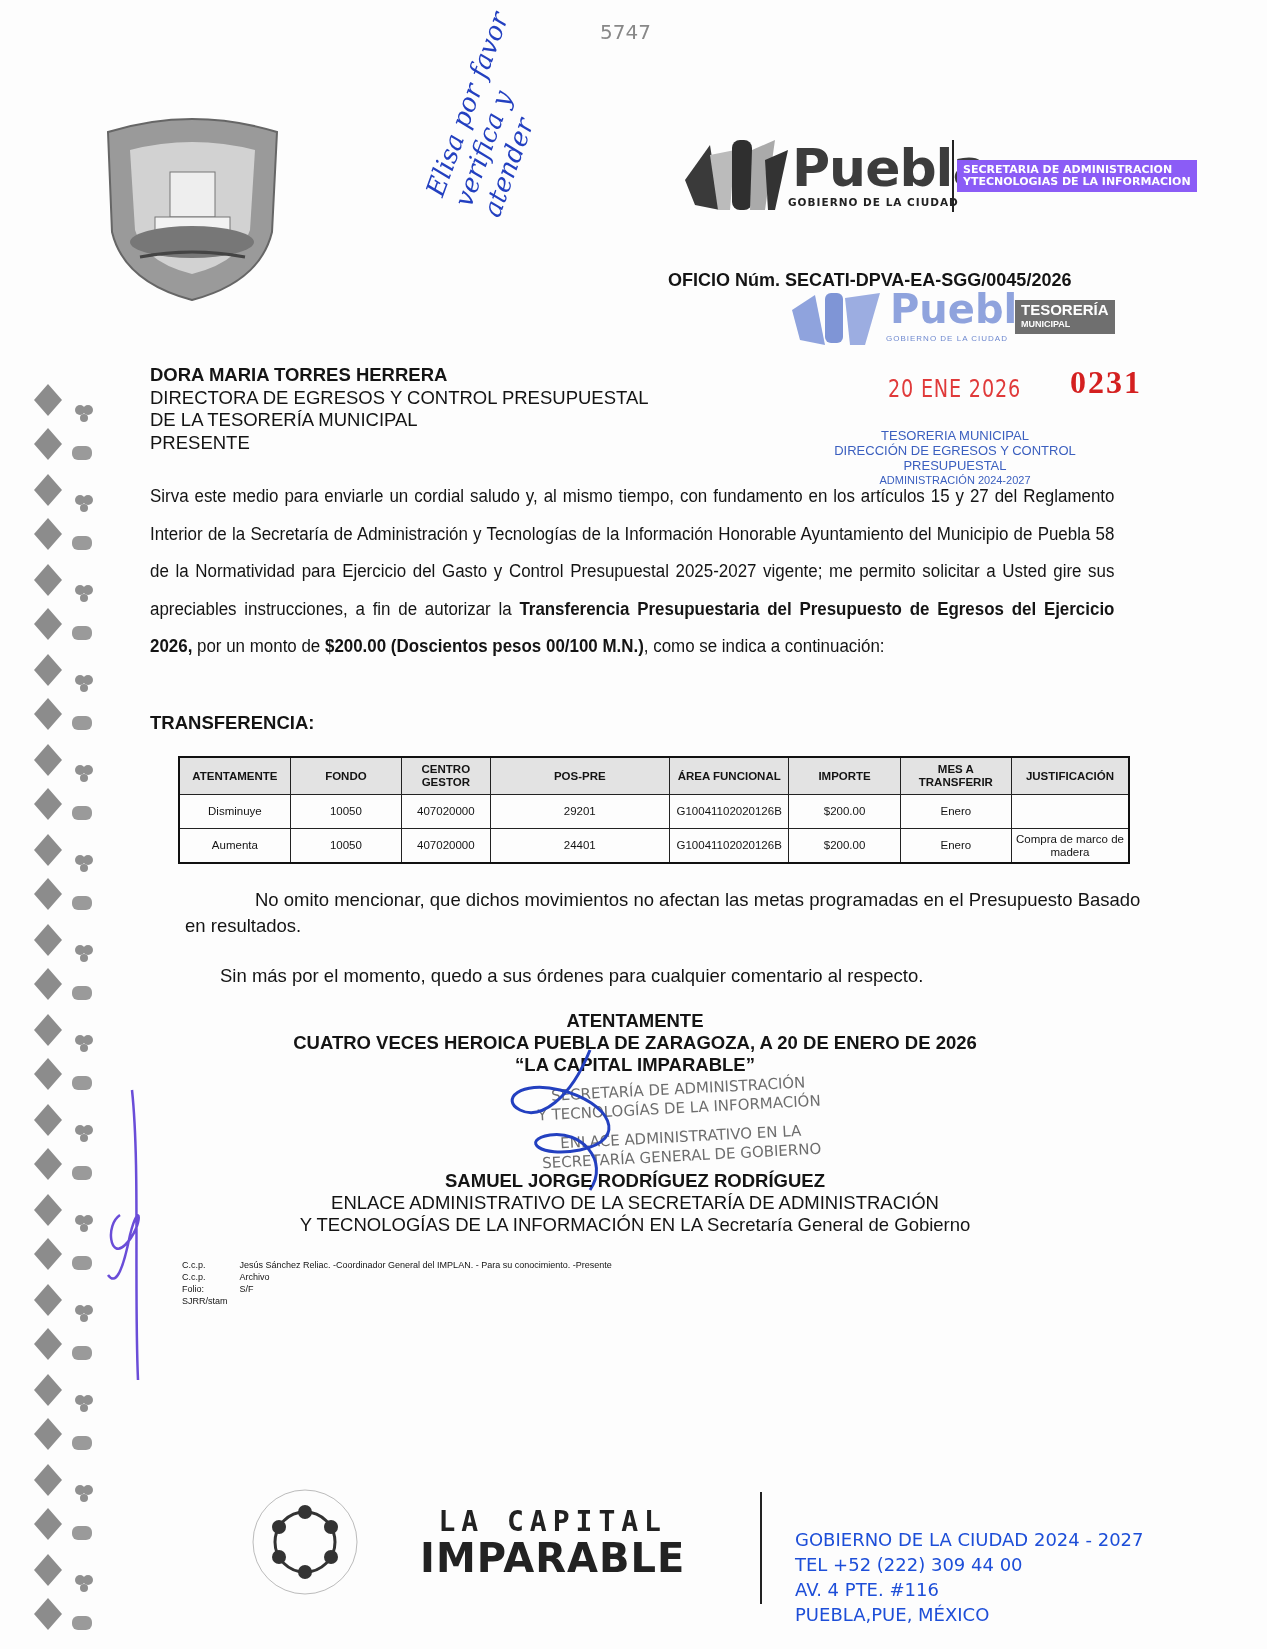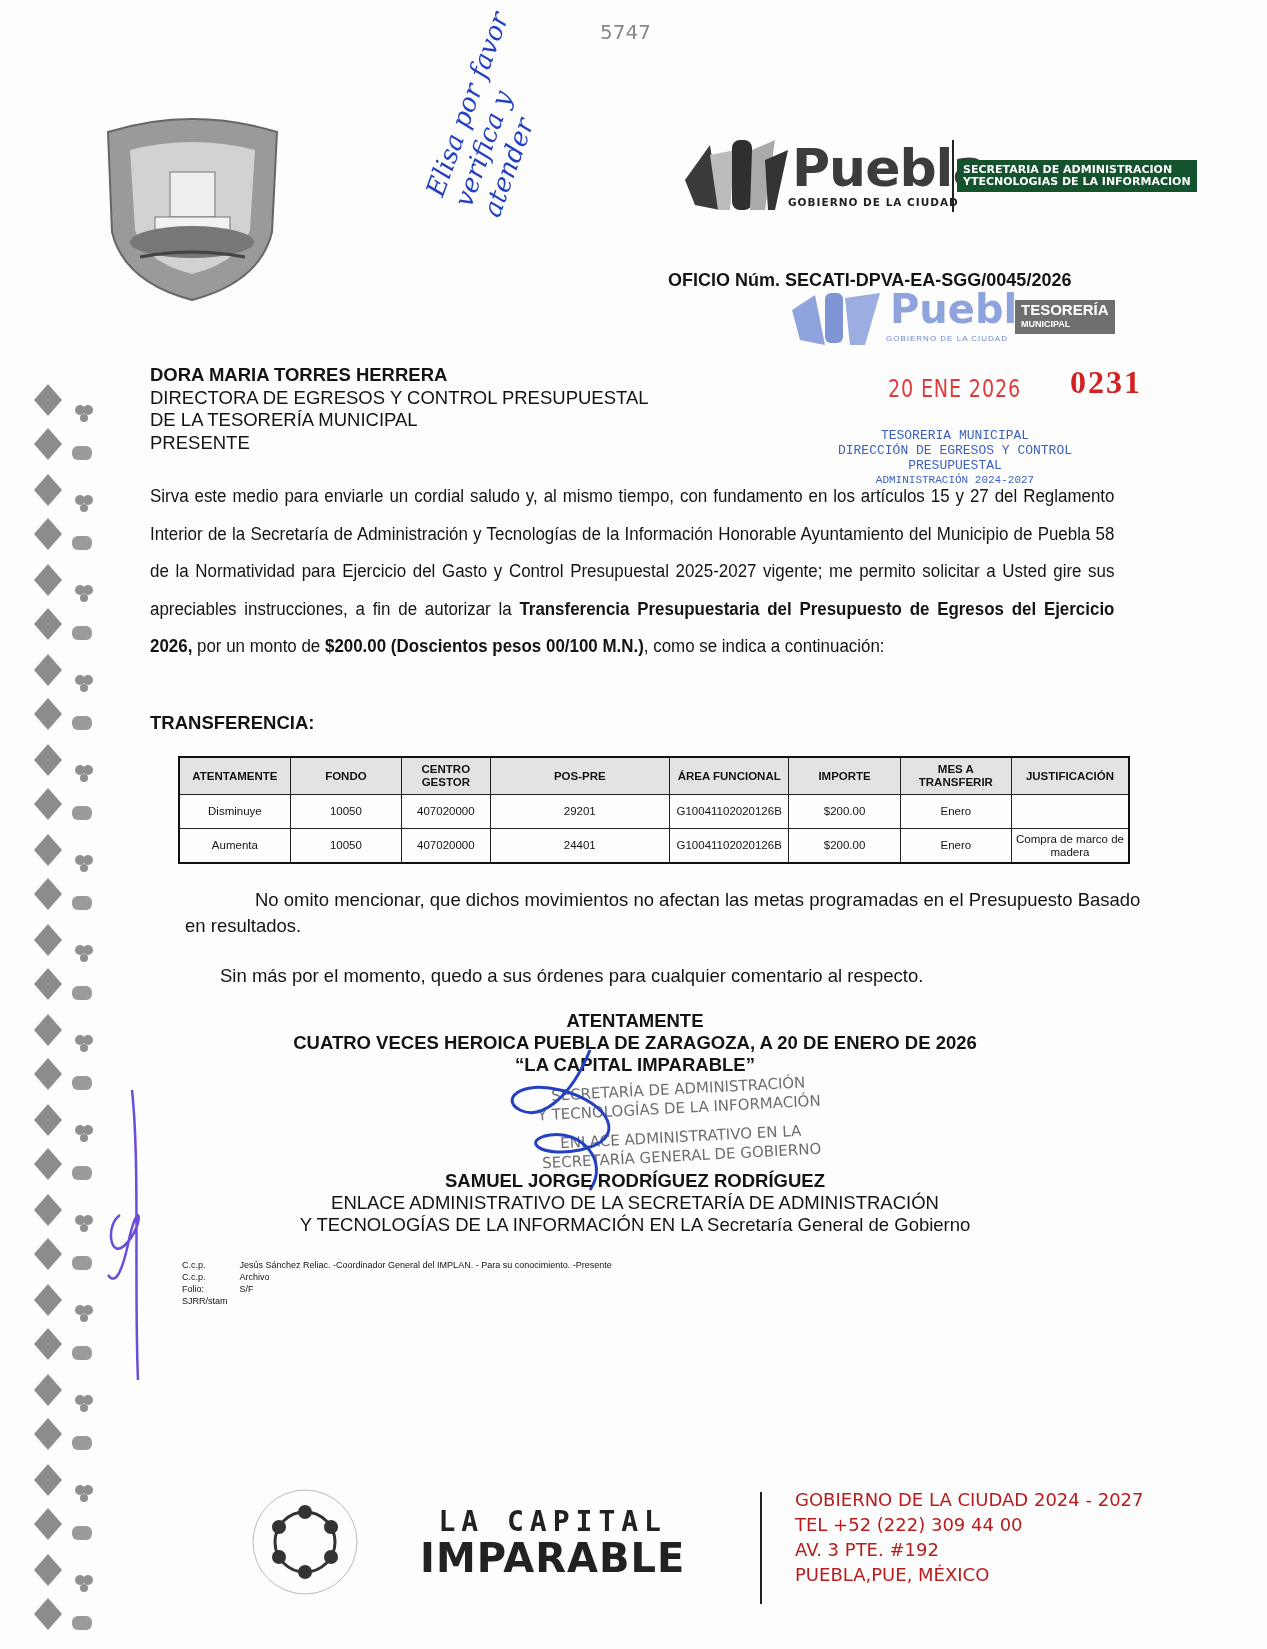--- a/index.html
+++ b/index.html
@@ -9,28 +9,28 @@
   }
   .abs { position: absolute; }
   
   .border-strip { left: 28px; top: 380px; width: 70px; height: 1260px; }
   
   .coat { left: 100px; top: 112px; width: 185px; height: 190px; }
   
   .hdr-logo { left: 680px; top: 130px; width: 530px; height: 95px; }
   .puebla-word { font-family: "DejaVu Sans", sans-serif; font-weight: bold; font-size: 52px; color: #3c3c3c; letter-spacing: -1px; }
   .gobierno-small { font-family: "DejaVu Sans", sans-serif; font-weight: bold; font-size: 10.5px; color: #222; letter-spacing: 1px; }
-  .sec-box { background: #14532d; color: #fff; font-family: "DejaVu Sans", sans-serif; font-weight: bold; font-size: 11px; line-height: 12px; padding: 4px 6px; }
+  .sec-box { background: #8b5cf6; color: #fff; font-family: "DejaVu Sans", sans-serif; font-weight: bold; font-size: 11px; line-height: 12px; padding: 4px 6px; }
   .oficio { left: 668px; top: 270px; font-weight: bold; font-size: 18px; }
   
   .stamp-blue { color: #3b5fbf; }
   .stamp-logo { left: 790px; top: 290px; width: 340px; height: 62px; opacity: .75; }
   .stamp-date { left: 888px; top: 375px; color: #e03a3a; font-family: "DejaVu Sans", sans-serif; font-size: 24px; letter-spacing: 1px; transform: scaleX(.8); transform-origin: left; }
   .stamp-num { left: 1070px; top: 364px; color: #d42020; font-family: "Liberation Serif", serif; font-weight: bold; font-size: 32px; letter-spacing: 2px; }
-  .stamp-text { left: 810px; top: 428px; width: 290px; text-align: center; color: #3b5fbf; font-family: Liberation Mono, monospace; font-size: 13px; line-height: 15px; }
+  .stamp-text { left: 810px; top: 428px; width: 290px; text-align: center; color: #3b5fbf; font-family: Liberation Sans, sans-serif; font-size: 13px; line-height: 15px; }
   .stamp-text .small { font-size: 11px; }
   
   .hand-note { left: 400px; top: 20px; color: #2340c0; font-family: "DejaVu Serif", serif; font-style: italic; font-size: 26px; transform: rotate(-70deg); transform-origin: left top; }
   .page-num { left: 600px; top: 20px; color: #888; font-size: 20px; font-family: "DejaVu Sans", sans-serif; }
   
   .addressee { left: 150px; top: 364px; font-size: 18.5px; line-height: 22.5px; }
   .addressee .name { font-weight: bold; }
   
   .body-para { left: 150px; top: 478px; width: 1026px; font-size: 18px; line-height: 37.5px; text-align: justify; transform: scaleX(.94); transform-origin: left; }
   .body-para b { font-weight: bold; }
@@ -49,21 +49,21 @@
   .signer { left: 200px; top: 1170px; width: 870px; text-align: center; font-size: 18.5px; line-height: 22px; }
   .signer .name { font-weight: bold; }
   .ccp { left: 180px; top: 1258px; font-size: 9px; line-height: 10px; }
   .ccp td { padding: 0 10px 0 0; vertical-align: top; }
   
   .igualdad { left: 250px; top: 1487px; width: 110px; height: 110px; }
   .capital { left: 420px; top: 1505px; text-align: center; }
   .capital .top { font-family: "DejaVu Sans Mono", monospace; font-weight: bold; font-size: 28px; letter-spacing: 6px; color: #222; }
   .capital .bottom { font-family: "DejaVu Sans", sans-serif; font-weight: bold; font-size: 40px; color: #222; letter-spacing: 1px; line-height: 40px; }
   .footer-div { left: 760px; top: 1492px; width: 2px; height: 112px; background: #222; }
-  .footer-info { left: 795px; top: 1487px; color: #b91c1c; font-family: "DejaVu Sans", sans-serif; font-size: 18px; line-height: 25px; }
+  .footer-info { left: 795px; top: 1527px; color: #1d4ed8; font-family: "DejaVu Sans", sans-serif; font-size: 18px; line-height: 25px; }
 </style>
 </head>
 <body>
 
 <svg class="abs border-strip" viewBox="0 0 70 1260" preserveAspectRatio="none">
   <defs>
     <pattern id="bp" width="70" height="90" patternUnits="userSpaceOnUse">
       <polygon points="20,4 34,20 20,36 6,20" fill="#8c8c8c"></polygon>
       <polygon points="20,48 34,64 20,80 6,64" fill="#8c8c8c"></polygon>
       <circle cx="52" cy="30" r="5" fill="#909090"></circle>
@@ -247,15 +247,15 @@
     <circle cx="81" cy="70" r="7" fill="#333"></circle>
 </svg>
 <div class="abs capital">
   <div class="top">LA CAPITAL</div>
   <div class="bottom">IMPARABLE</div>
 </div>
 <div class="abs footer-div"></div>
 <div class="abs footer-info">
   <div>GOBIERNO DE LA CIUDAD 2024 - 2027</div>
   <div>TEL +52 (222) 309 44 00</div>
-  <div>AV. 3 PTE. #192</div>
+  <div>AV. 4 PTE. #116</div>
   <div>PUEBLA,PUE, MÉXICO</div>
 </div>
 
 </body></html>

